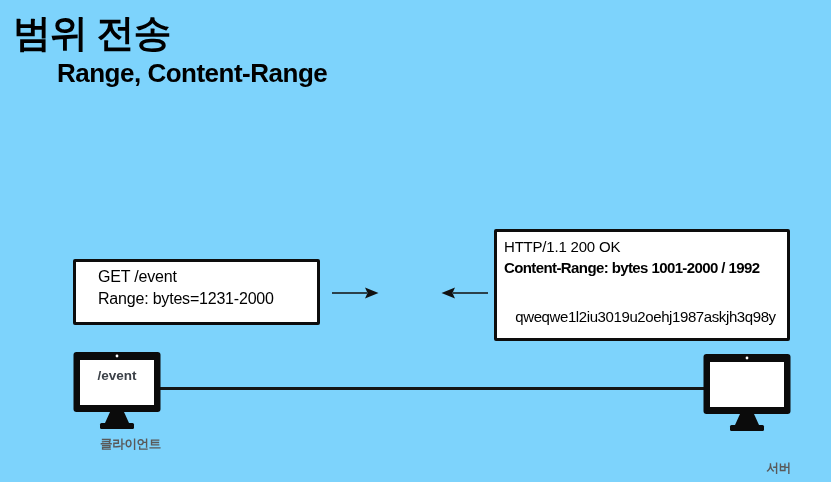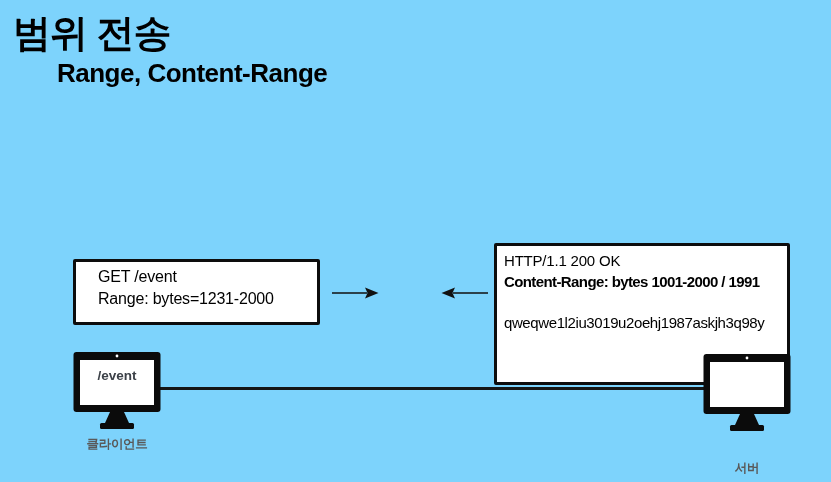--- a/index.html
+++ b/index.html
@@ -43,38 +43,39 @@
     top: 259px;
     width: 247px;
     height: 66px;
     padding: 4px 0 0 22px;
     font-size: 16px;
     line-height: 22px;
     letter-spacing: -0.2px;
   }
   .response-box {
     left: 494px;
-    top: 243px;
+    top: 229px;
     width: 296px;
-    height: 142px;
+    height: 112px;
     padding: 4px 0 0 7px;
     font-size: 15px;
     line-height: 21px;
     letter-spacing: -0.2px;
   }
   .msg-line { white-space: nowrap; }
   .bold-line {
     font-weight: 700;
     letter-spacing: -0.6px;
     white-space: nowrap;
   }
   .body-line {
-    margin-top: 20px;
+    margin-top: 28px;
     white-space: nowrap;
     letter-spacing: -0.4px;
+    text-align: center;
   }
   .arrow {
     position: absolute;
     width: 48px;
     height: 16px;
   }
   .arrow-right { left: 331px; top: 285px; }
   .arrow-left  { left: 441px; top: 285px; }
   .conn-line {
     position: absolute;
@@ -87,21 +88,21 @@
   .monitor {
     position: absolute;
     width: 88px;
     height: 78px;
   }
   .client-monitor { left: 73px;  top: 352px; }
   .server-monitor { left: 703px; top: 354px; }
   .caption {
     position: absolute;
     width: 88px;
-    text-align: center;
+    text-align: right;
     font-size: 12.5px;
     font-weight: 700;
     color: #595959;
     letter-spacing: -0.3px;
   }
   .client-caption { left: 73px;  top: 436px; }
   .server-caption { left: 703px; top: 460px; }
   .screen-text {
     font-family: "Liberation Sans", "DejaVu Sans", sans-serif;
     font-size: 13.5px;
@@ -127,21 +128,21 @@
     <path d="M34 2.4 L47.5 8 L34 13.6 L36.5 8 Z" fill="#111111"></path>
   </svg>
 
   <svg class="arrow arrow-left" viewBox="0 0 48 16">
     <line x1="12" y1="8" x2="47" y2="8" stroke="#111111" stroke-width="1.7"></line>
     <path d="M14 2.4 L0.5 8 L14 13.6 L11.5 8 Z" fill="#111111"></path>
   </svg>
 
   <div class="msg-box response-box">
     <div class="msg-line">HTTP/1.1 200 OK</div>
-    <div class="bold-line">Content-Range: bytes 1001-2000 / 1991</div>
+    <div class="bold-line">Content-Range: bytes 1001-2000 / 1992</div>
     <div class="body-line">qweqwe1l2iu3019u2oehj1987askjh3q98y</div>
   </div>
 
   <div class="conn-line"></div>
 
   <svg class="monitor client-monitor" viewBox="0 0 88 78">
     <rect x="0.5" y="0" width="87" height="60" rx="3" fill="#0b0b0b"></rect>
     <rect x="7" y="8" width="74" height="45" fill="#ffffff"></rect>
     <circle cx="44" cy="4" r="1.4" fill="#ffffff"></circle>
     <text x="44" y="28" text-anchor="middle" class="screen-text">/event</text>

